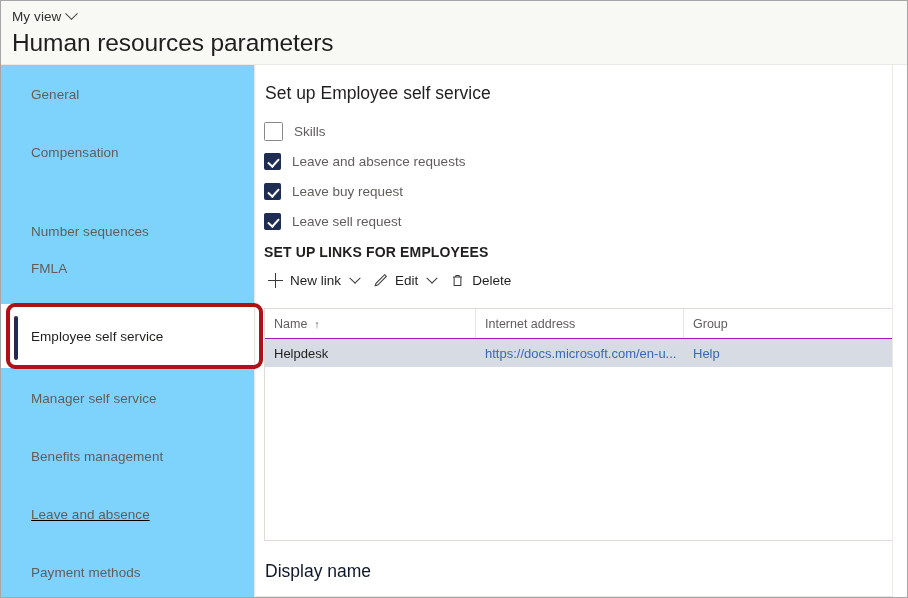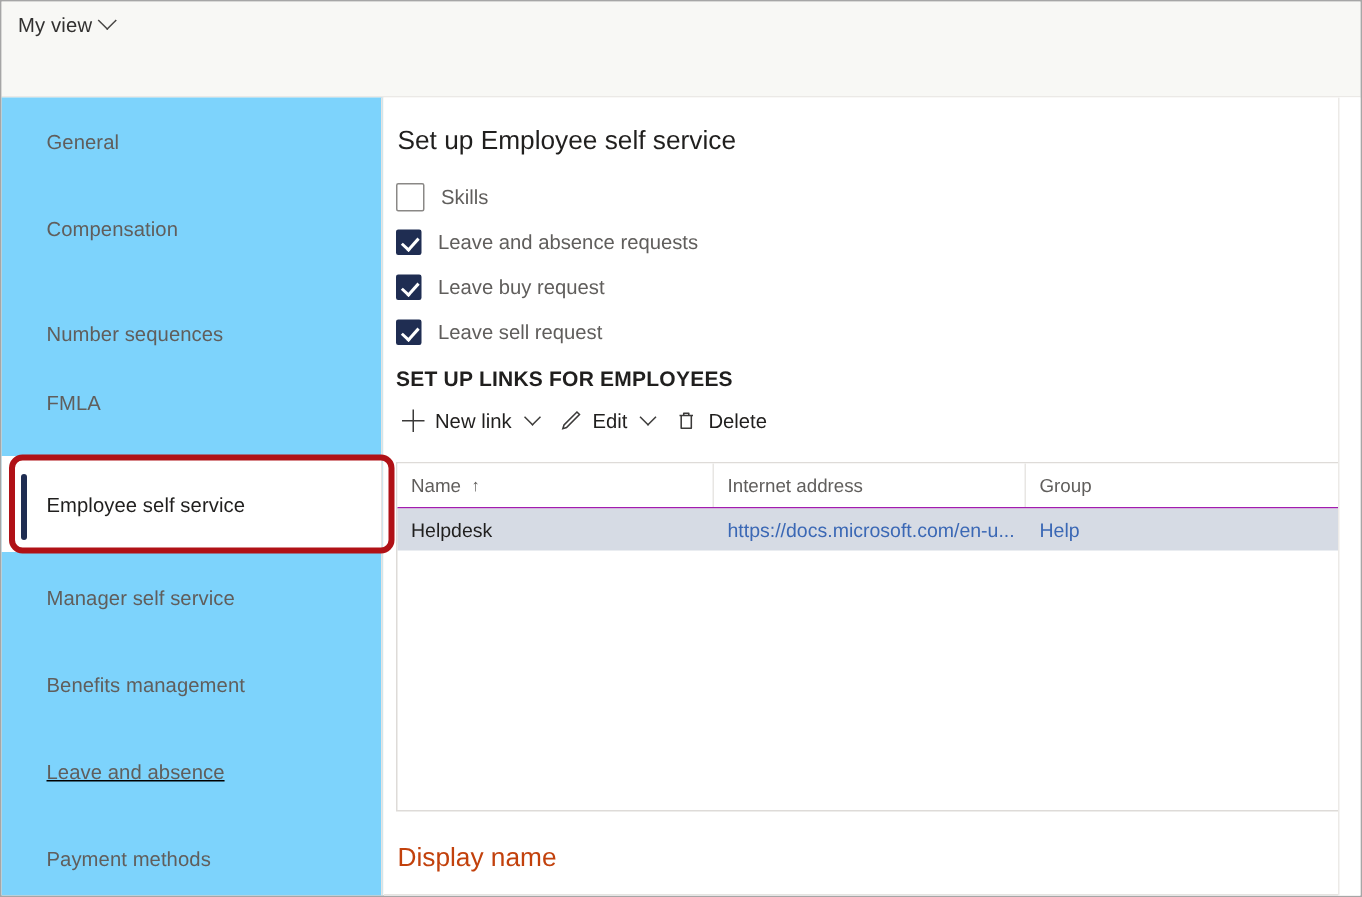--- a/index.html
+++ b/index.html
@@ -315,21 +315,21 @@
     white-space: nowrap;
     overflow: hidden;
   }
   .gc.link { color: #3b68b5; }
 
   .display-name {
     position: absolute;
     left: 9px;
     top: 496px;
     font-size: 17.5px;
-    color: #c2410c;
+    color: #0f172a;
     white-space: nowrap;
   }
   .bottom-rule {
     position: absolute;
     left: 0;
     top: 531px;
     width: 651px;
     height: 1px;
     background: #e6e4e1;
   }
@@ -348,31 +348,32 @@
 <body>
 
 <div id="page">
 
   <div class="header">
     <div class="header-arc"></div>
     <div class="myview-row">
       <span class="myview-label">My view</span>
       <span class="chev"></span>
     </div>
+    <div class="page-title">Human resources parameters</div>
   </div>
   <div class="header-rule"></div>
 
   <div class="sidebar">
     <div class="nav-item" style="top:0px;">
       <span class="nav-label">General</span>
     </div>
     <div class="nav-item" style="top:58px;">
       <span class="nav-label">Compensation</span>
     </div>
-    <div class="nav-item" style="top:128px;">
+    <div class="nav-item" style="top:116px;align-items:flex-end;">
       <span class="nav-label">Number sequences</span>
     </div>
     <div class="nav-item" style="top:174px;">
       <span class="nav-label">FMLA</span>
     </div>
     <div class="nav-item selected" style="top:239px;height:64px;">
       <div class="nav-sel-bar"></div>
       <span class="nav-label">Employee self service</span>
     </div>
     <div class="nav-item" style="top:304px;">

